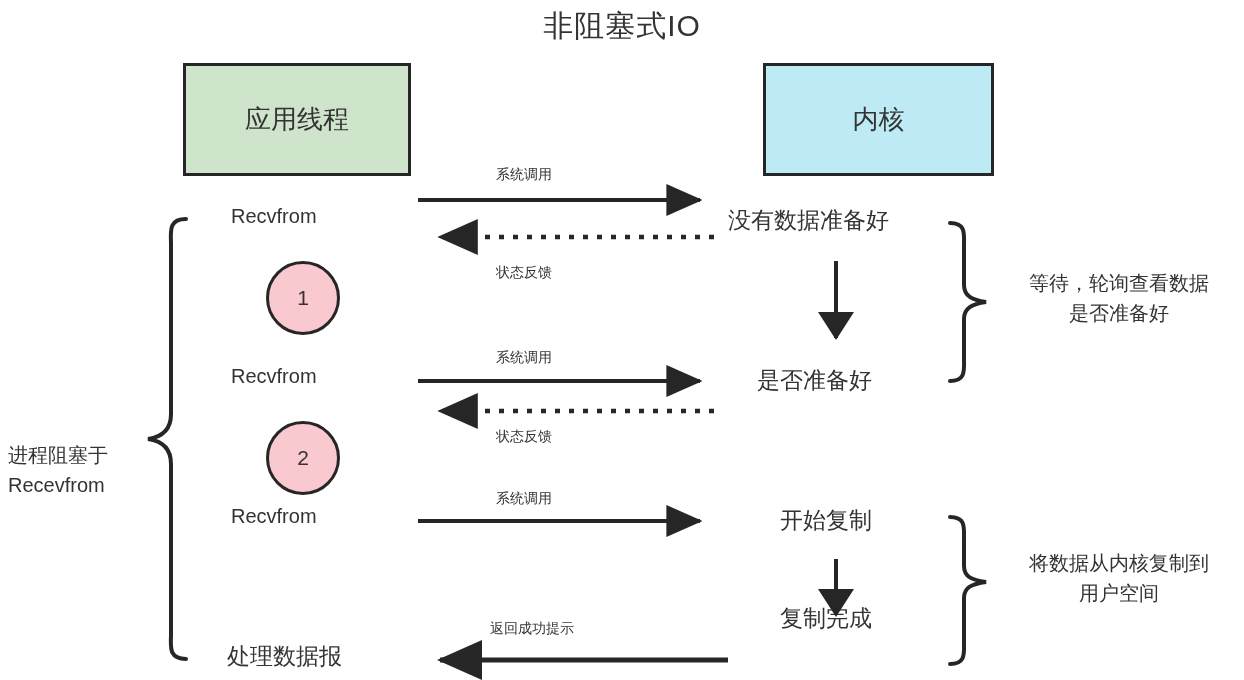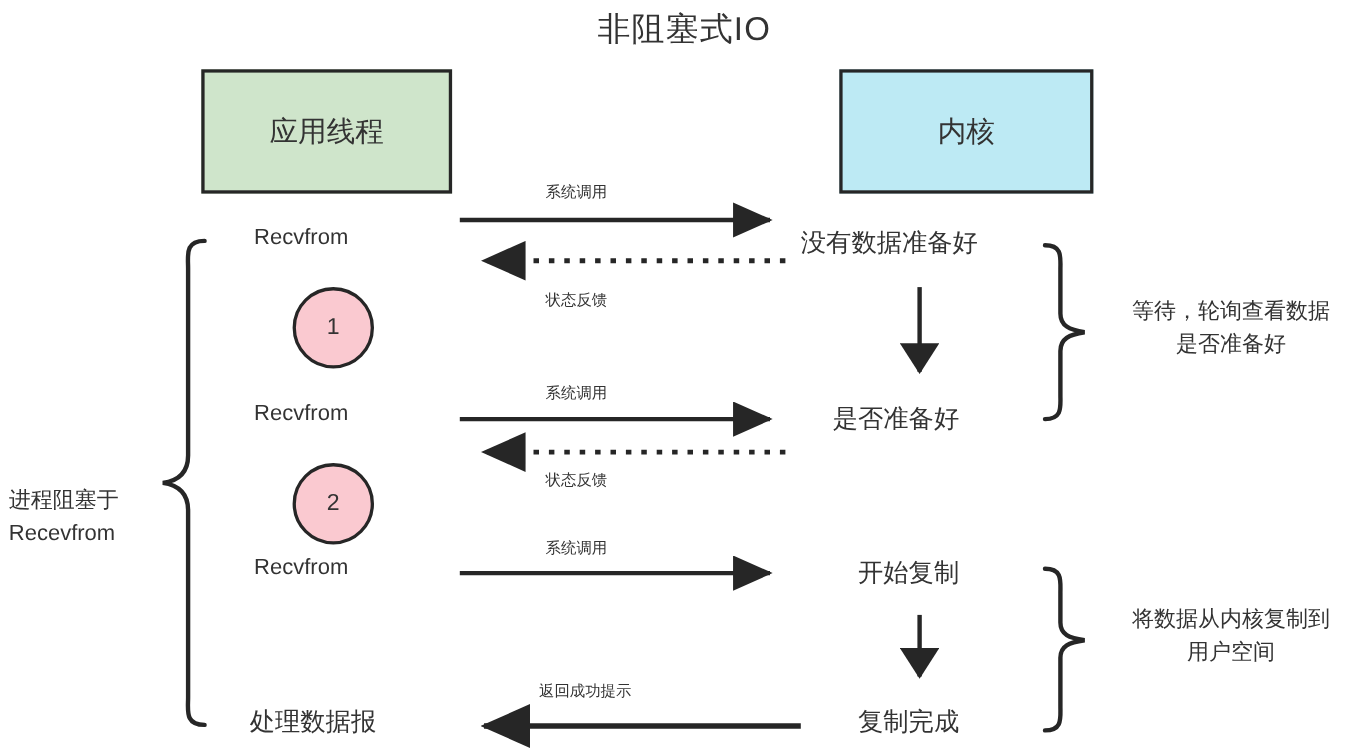--- a/index.html
+++ b/index.html
@@ -123,21 +123,21 @@
   <div class="abs lbl-small" style="left:496px; top:349px;">系统调用</div>
   <div class="abs lbl-small" style="left:496px; top:428px;">状态反馈</div>
 
   <div class="abs lbl-small" style="left:496px; top:490px;">系统调用</div>
 
   <div class="abs lbl-small" style="left:490px; top:620px;">返回成功提示</div>
 
   <div class="abs lbl" style="left:728px; top:205px;">没有数据准备好</div>
   <div class="abs lbl" style="left:757px; top:365px;">是否准备好</div>
   <div class="abs lbl" style="left:780px; top:505px;">开始复制</div>
-  <div class="abs lbl" style="left:780px; top:641px;">复制完成</div>
+  <div class="abs lbl" style="left:780px; top:603px;">复制完成</div>
 
   <div class="abs side-note" style="left:998px; top:268px; width:242px;">等待，轮询查看数据
 是否准备好</div>
 
   <div class="abs left-note" style="left:8px; top:440px;">进程阻塞于
 Recevfrom</div>
 
   <div class="abs side-note" style="left:998px; top:548px; width:242px;">将数据从内核复制到
 用户空间</div>
 

